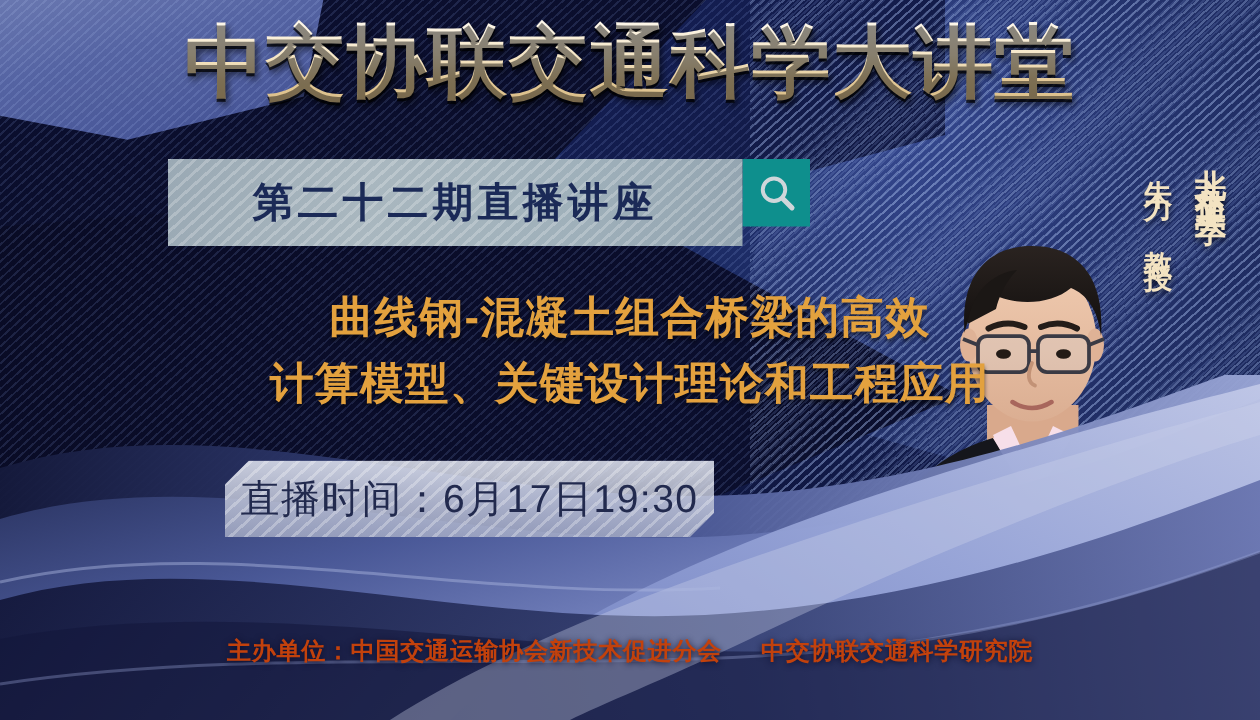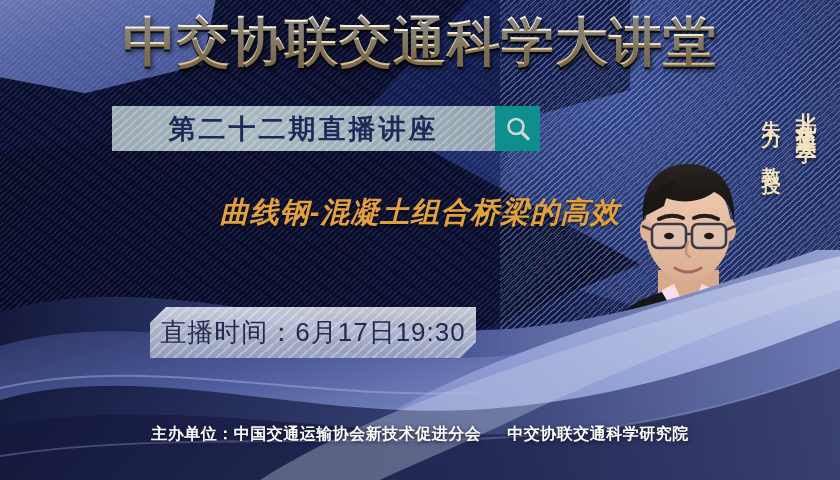--- a/index.html
+++ b/index.html
@@ -82,21 +82,21 @@
     font-family:"Liberation Sans","DejaVu Sans",sans-serif;
   }
   .main-title-shadow{
     position:absolute;left:0;right:0;top:13px;text-align:center;
     font-size:53px;line-height:62px;font-weight:bold;letter-spacing:1px;
     color:rgba(0,0,0,.5);
   }
   
   .sub-wrap{position:absolute;left:112px;top:106px;display:flex;align-items:stretch;height:45px;}
   .sub-bar{
-    width:383px;height:45px;
+    width:383px;height:58px;
     background:linear-gradient(100deg,#9aa9b4 0%,#a9b7bf 35%,#9fb0ba 70%,#93a4b0 100%);
     display:flex;align-items:center;justify-content:center;
     position:relative;overflow:hidden;
   }
   .sub-bar::after{
     content:"";position:absolute;inset:0;
     background-image:repeating-linear-gradient(-42deg,
       rgba(255,255,255,0) 0px,rgba(255,255,255,0) 4px,
       rgba(255,255,255,.22) 4px,rgba(255,255,255,.22) 6px);
   }
@@ -108,21 +108,21 @@
     width:45px;height:45px;background:#0e8f8d;
     display:flex;align-items:center;justify-content:center;
   }
   
   .topic{
     position:absolute;left:0;right:0;top:190px;text-align:center;
     color:#e3a13e;font-size:29px;line-height:44px;font-weight:bold;letter-spacing:1px;
     text-shadow:0 2px 3px rgba(0,0,0,.6);
   }
   .topic div{white-space:nowrap;}
-  .topic .l1{font-style:italic;}
+  .topic .l1{}
   
   .time-badge{
     position:absolute;left:150px;top:307px;width:326px;height:51px;
     background:linear-gradient(180deg,rgba(222,226,238,.88) 0%,rgba(198,203,220,.80) 55%,rgba(176,182,203,.75) 100%);
     clip-path:polygon(16px 0,100% 0,100% calc(100% - 16px),calc(100% - 16px) 100%,0 100%,0 16px);
     display:flex;align-items:center;justify-content:center;
     box-shadow:0 0 12px rgba(150,170,230,.35);
     overflow:hidden;
   }
   .time-badge::after{
@@ -140,21 +140,21 @@
     color:#f3e3c2;font-weight:bold;letter-spacing:6px;
     text-shadow:0 2px 4px rgba(0,0,0,.6);
   }
   .vtext.univ{right:20px;top:96px;font-size:21px;}
   .vtext.name{right:56px;top:104px;font-size:19px;letter-spacing:9px;}
   
   .portrait{position:absolute;left:596px;top:120px;width:185px;height:245px;}
   
   .footer{
     position:absolute;left:0;right:0;top:424px;text-align:center;
-    color:#ffffff;font-size:16px;font-weight:bold;letter-spacing:.5px;
+    color:#c2410c;font-size:16px;font-weight:bold;letter-spacing:.5px;
     text-shadow:0 1px 4px rgba(10,12,40,.9);
   }
   .gap{display:inline-block;width:26px;}
 </style>
 </head>
 <body>
 
 <div id="poster">
 
   <div class="bg-base"></div>
@@ -261,20 +261,21 @@
     <div class="search-box">
       <svg width="30" height="30" viewBox="0 0 30 30">
         <circle cx="13" cy="12.5" r="7.5" fill="none" stroke="#cfd6da" stroke-width="2.6"></circle>
         <line x1="18.6" y1="18.2" x2="25" y2="24.6" stroke="#cfd6da" stroke-width="3.4" stroke-linecap="round"></line>
       </svg>
     </div>
   </div>
 
   <div class="topic">
     <div class="l1">曲线钢-混凝土组合桥梁的高效</div>
+    <div class="l2">计算模型、关键设计理论和工程应用</div>
   </div>
 
   <div class="time-badge">
     <span class="time-text">直播时间：6月17日19:30</span>
   </div>
 
   <div class="vtext univ">北京交通大学</div>
   <div class="vtext name">朱力 教授</div>
 
   <div class="footer">

